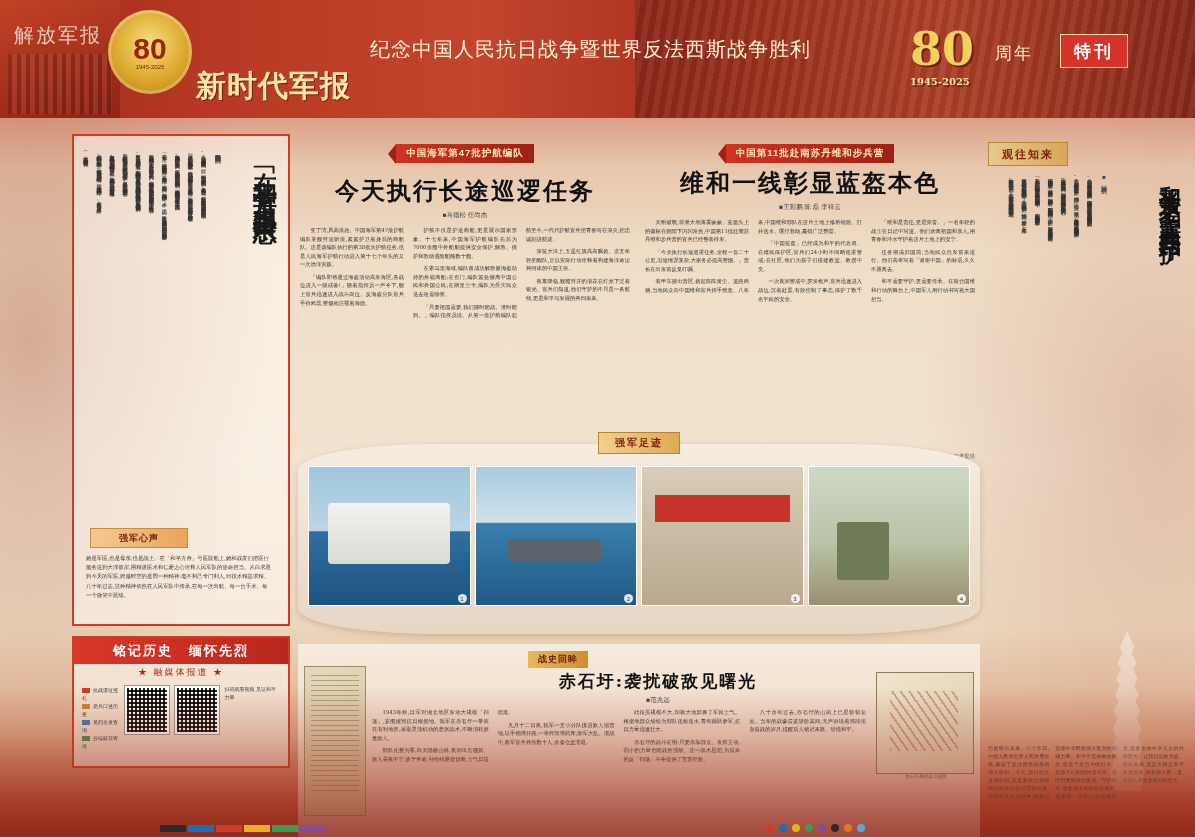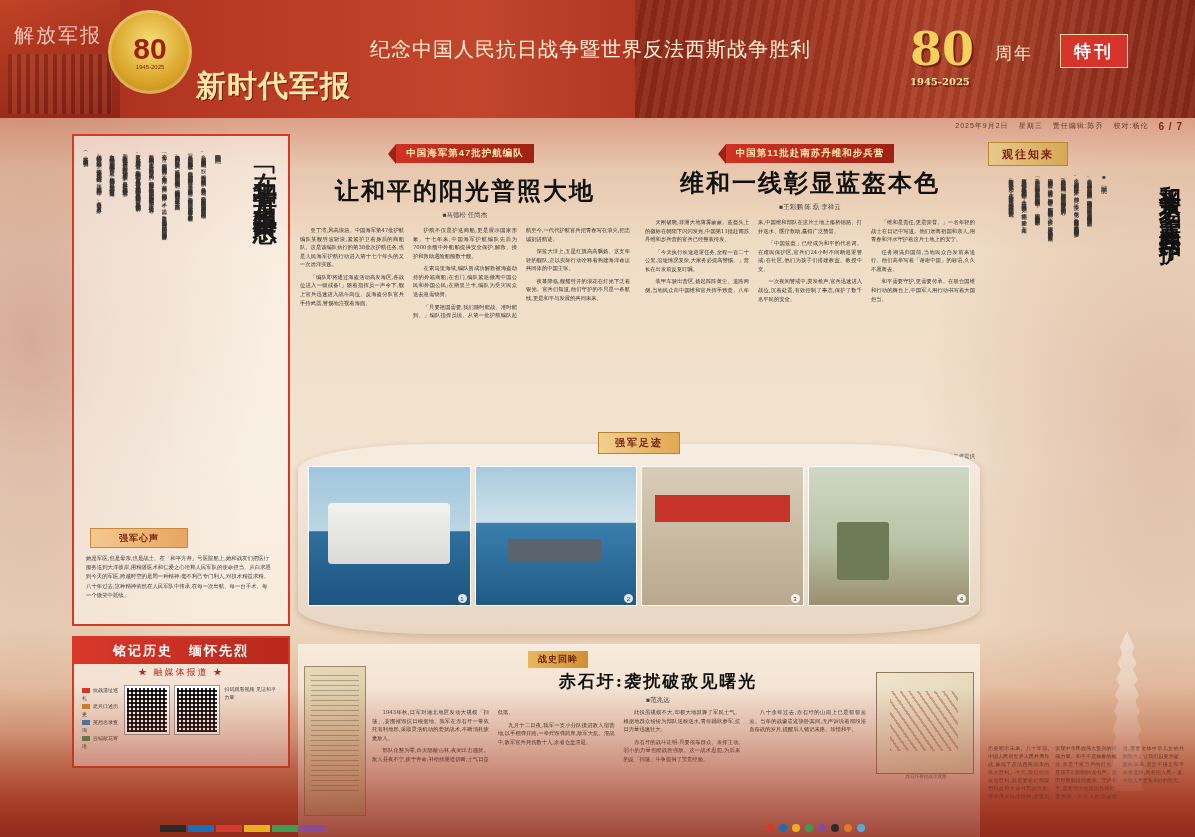--- a/index.html
+++ b/index.html
@@ -187,27 +187,20 @@
     <div class="mast-title">新时代军报</div>
     <div class="mast-sub">纪念中国人民抗日战争暨世界反法西斯战争胜利</div>
     <div class="mast-80">
       <span>80</span>
       <span class="sm">1945-2025</span>
     </div>
     <div class="mast-anniv">周年</div>
     <div class="mast-special">特刊</div>
   </div>
 
-  <div class="infobar">
-    <span>2025年9月2日</span>
-    <span>星期三</span>
-    <span>责任编辑:陈乔</span>
-    <span>校对:杨伦</span>
-    <span class="pg">6 / 7</span>
-  </div>
 
   <div class="content">
 
     <div class="feature">
       <div class="feature-title">在「和平方舟」上想起白求恩</div>
       <div class="feature-cols">
         <div class="byline-v">和平方舟医院船医务人员  高  丛</div>
         <div class="vcol">入秋,东海的云像被水洗过般干净疏朗。舰、船行在海面上,随船摇曳的旗子，像是在向远方致意。站在「和平方舟」号医院船的甲板上,我望着一望无际的蔚蓝,忽然想起了白求恩。</div>
         <div class="vcol">那是一个炎热的午后,我在舰载医疗中心整理器械。一位战友问我:为什么要把纱布叠得这样整齐?我答不上来,只觉得这是分内之事。后来在读《纪念白求恩》时,我才明白,那整齐的不仅是纱布,更是一种对生命的敬畏。</div>
         <div class="vcol">白求恩来到中国的时候,已经是近五十岁的人了。他本可以在加拿大过安稳的生活,却千里迢迢来到战火纷飞的华北。他把手术台搬到离前线最近的地方,一昼夜连做七十一台手术,直到自己倒下。</div>
@@ -238,21 +231,21 @@
         </div>
         <div class="qr"></div>
         <div class="qr"></div>
         <div class="qr-cap">扫码观看视频
 见证和平力量</div>
       </div>
     </div>
 
     <div class="art" style="left:300px;top:8px;width:330px;">
       <div style="text-align:center;"><span class="kicker">中国海军第47批护航编队</span></div>
-      <div class="headline" style="font-size:24px;text-align:center;margin-top:12px;">让和平的阳光普照大地</div>
+      <div class="headline" style="font-size:24px;text-align:center;margin-top:12px;">今天执行长途巡逻任务</div>
       <div class="byline">■马德松  任尚杰</div>
       <div class="cols" style="column-count:3;height:232px;">
         <p>亚丁湾,风高浪急。中国海军第47批护航编队某舰劈波斩浪,紧紧护卫着身后的商船队。这是该编队执行的第38批次护航任务,也是人民海军护航行动进入第十七个年头的又一次远洋实践。</p>
         <p>「编队即将通过海盗活动高发海区,各战位进入一级戒备!」随着指挥员一声令下,舰上官兵迅速进入战斗岗位。反海盗分队官兵手持武器,警惕地注视着海面。</p>
         <p>护航不仅是护送商船,更是展示国家形象。十七年来,中国海军护航编队先后为7000余艘中外船舶提供安全保护,解救、接护和救助遇险船舶数十艘。</p>
         <p>在索马里海域,编队曾成功解救被海盗劫持的外籍商船;在也门,编队紧急撤离中国公民和外国公民;在斯里兰卡,编队为受灾民众送去急需物资。</p>
         <p>「只要祖国需要,我们随时能战、准时能到。」编队指挥员说。从第一批护航编队起航至今,一代代护航官兵把青春写在浪尖,把忠诚刻进航迹。</p>
         <p>深蓝大洋上,五星红旗高高飘扬。这支年轻的舰队,正以实际行动诠释着构建海洋命运共同体的中国主张。</p>
         <p>夜幕降临,舰艏劈开的浪花在灯光下泛着银光。官兵们知道,他们守护的不只是一条航线,更是和平与发展的共同未来。</p>
       </div>

